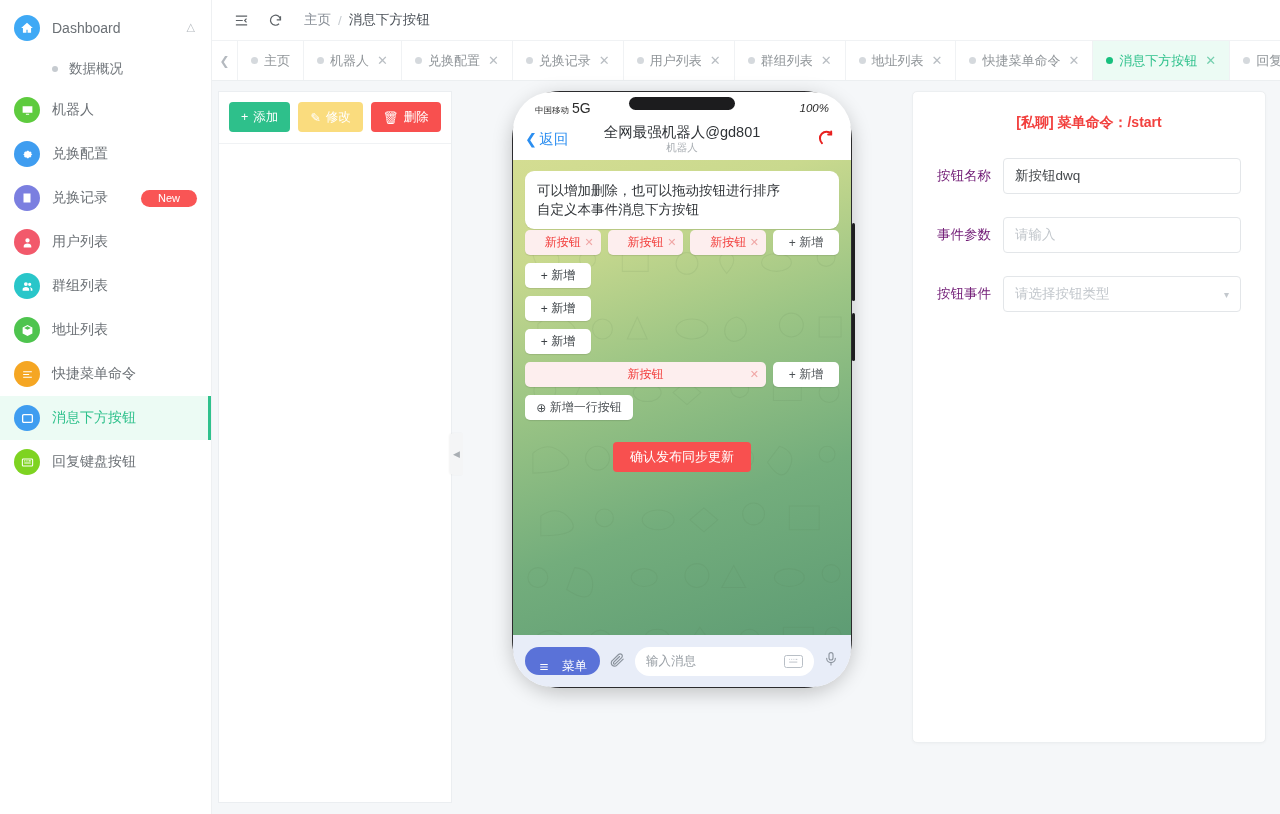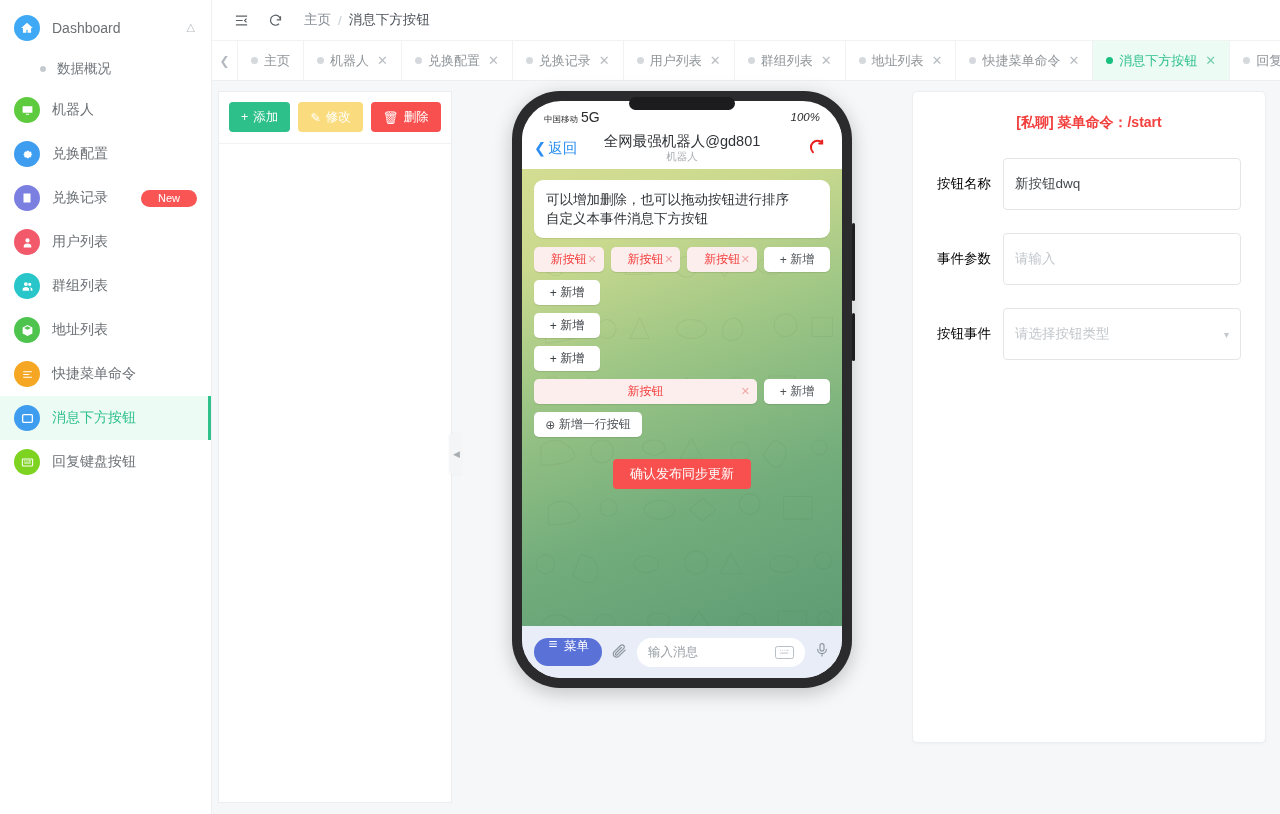--- a/index.html
+++ b/index.html
@@ -47,21 +47,21 @@
   .nav-item.active::after {
     content: ""; position: absolute; right: 0; top: 0;
     width: 3px; height: 100%; background: #2fc18c;
   }
   .chev {
     margin-right: 16px; color: #b7bcc1; font-size: 11px;
     transform: scaleY(-1); display: inline-block;
   }
   .subitem {
     height: 38px; display: flex; align-items: center;
-    padding-left: 40px; font-size: 13.5px; color: #72777c; cursor: pointer;
+    padding-left: 52px; font-size: 13.5px; color: #72777c; cursor: pointer;
   }
   .subdot {
     width: 6px; height: 6px; border-radius: 50%;
     background: #c6cbd0; margin-right: 11px;
   }
   .badge-new {
     background: #f95555; color: #fff; font-size: 11px;
     border-radius: 9px; padding: 1px 17px 2px; margin-right: 14px;
     line-height: 14px; font-weight: 500;
   }
@@ -146,21 +146,21 @@
     width: 13px; height: 42px; background: #f4f5f6;
     border-radius: 4px 0 0 4px; display: flex; align-items: center;
     justify-content: center; color: #a9aeb3; font-size: 9px;
     cursor: pointer; box-shadow: -1px 0 2px rgba(0,0,0,.05);
   }
 
   
   .phonewrap { flex: 1; display: flex; justify-content: center; align-items: flex-start; padding-top: 0px; }
   .phone {
     width: 340px; height: 597px; background: #2b2b2d;
-    border-radius: 48px; padding: 10px; position: relative;
+    border-radius: 48px; padding: 1px; position: relative;
     box-shadow: 0 5px 20px rgba(0,0,0,.22);
   }
   .phone::before, .phone::after {
     content: ""; position: absolute; right: -3px; width: 3px;
     background: #1e1e20; border-radius: 2px;
   }
   .phone::before { top: 132px; height: 78px; }
   .phone::after { top: 222px; height: 48px; }
   .screen {
     width: 100%; height: 100%; background: #fff;
@@ -197,21 +197,21 @@
     padding: 11px 12px 0;
   }
   .pattern {
     position: absolute; inset: 0; opacity: .16; pointer-events: none;
   }
   .bubble {
     background: #fff; border-radius: 9px; padding: 10px 12px;
     font-size: 13.5px; color: #2e3236; line-height: 1.42;
     box-shadow: 0 1px 1px rgba(0,0,0,.08); position: relative; z-index: 2;
   }
-  .kbrows { margin-top: 9px; position: relative; z-index: 2; }
+  .kbrows { margin-top: 1px; position: relative; z-index: 2; }
   .kbrow { display: flex; gap: 7px; margin-bottom: 8px; }
   .kbbtn {
     height: 25px; border-radius: 5px; display: flex; align-items: center;
     justify-content: center; font-size: 12px; background: #fff;
     box-shadow: 0 1px 1px rgba(0,0,0,.1); cursor: pointer; position: relative;
     color: #3b4045; padding: 0 8px;
   }
   .kbbtn.named {
     background: #fdeeee; color: #f2403e; flex: 1; justify-content: center;
   }
@@ -226,21 +226,21 @@
     color: #fff; border-radius: 4px; display: flex; align-items: center;
     justify-content: center; font-size: 13px; cursor: pointer;
     position: relative; z-index: 2; font-weight: 500;
   }
   .inputbar {
     height: 52px; background: #e8edf8; display: flex; align-items: center;
     padding: 0 12px; gap: 9px; flex: 0 0 52px;
   }
   .menu-pill {
     background: #5a72d8; color: #fff; border-radius: 16px; height: 28px;
-    display: flex; align-items: flex-start; gap: 5px; padding: 0 13px;
+    display: flex; align-items: flex-end; gap: 12px; padding: 0 13px;
     font-size: 12.5px; cursor: pointer;
   }
   .clip { color: #8c949e; font-size: 16px; cursor: pointer; }
   .msgfield {
     flex: 1; height: 29px; background: #fff; border-radius: 15px;
     display: flex; align-items: center; padding: 0 11px;
     font-size: 12.5px; color: #9aa0a6; justify-content: space-between;
   }
   .kbicon {
     width: 19px; height: 13px; border: 1.2px solid #b9bfc6; border-radius: 2.5px;
@@ -253,24 +253,24 @@
     width: 354px; flex: 0 0 354px; background: #fff; border: 1px solid #eceff1;
     border-radius: 5px; height: 652px; padding: 22px 24px;
     box-shadow: 0 1px 3px rgba(0,0,0,.03);
   }
   .form-title {
     text-align: center; font-size: 14px; color: #f2403e; font-weight: bold;
     margin-bottom: 26px;
   }
   .form-row { display: flex; align-items: center; margin-bottom: 23px; }
   .form-label {
-    width: 66px; flex: 0 0 66px; font-size: 13.5px; color: #000000; text-align: left;
+    width: 66px; flex: 0 0 66px; font-size: 13.5px; color: #701a75; text-align: left;
   }
   .field {
-    flex: 1; height: 52px; border: 1px solid #e3e6e9; border-radius: 4px;
+    flex: 1; height: 36px; border: 1px solid #e3e6e9; border-radius: 4px;
     display: flex; align-items: center; padding: 0 11px; font-size: 13.5px;
     color: #44484c; background: #fff; justify-content: space-between; cursor: text;
   }
   .field.ph { color: #c2c7cc; }
   .caret-dn { color: #c3c8cd; font-size: 10px; }
   .form-actions { display: flex; gap: 14px; padding-left: 66px; margin-top: 28px; }
   .btn-confirm {
     background: #2ec08b; color: #fff; border: none; border-radius: 4px;
     height: 33px; padding: 0 18px; font-size: 13.5px; cursor: pointer; font-family: inherit;
   }

